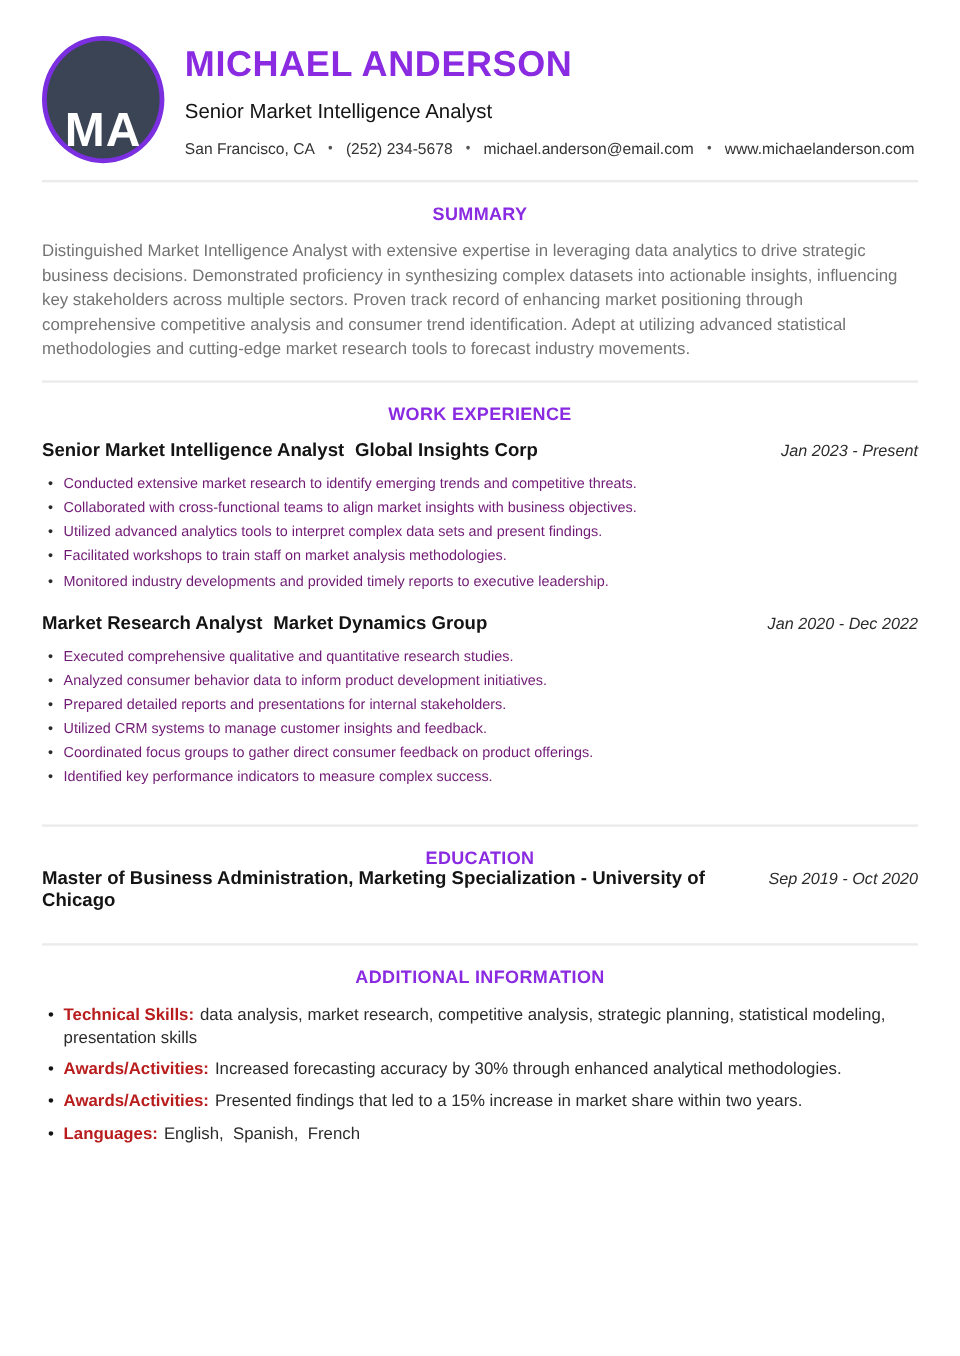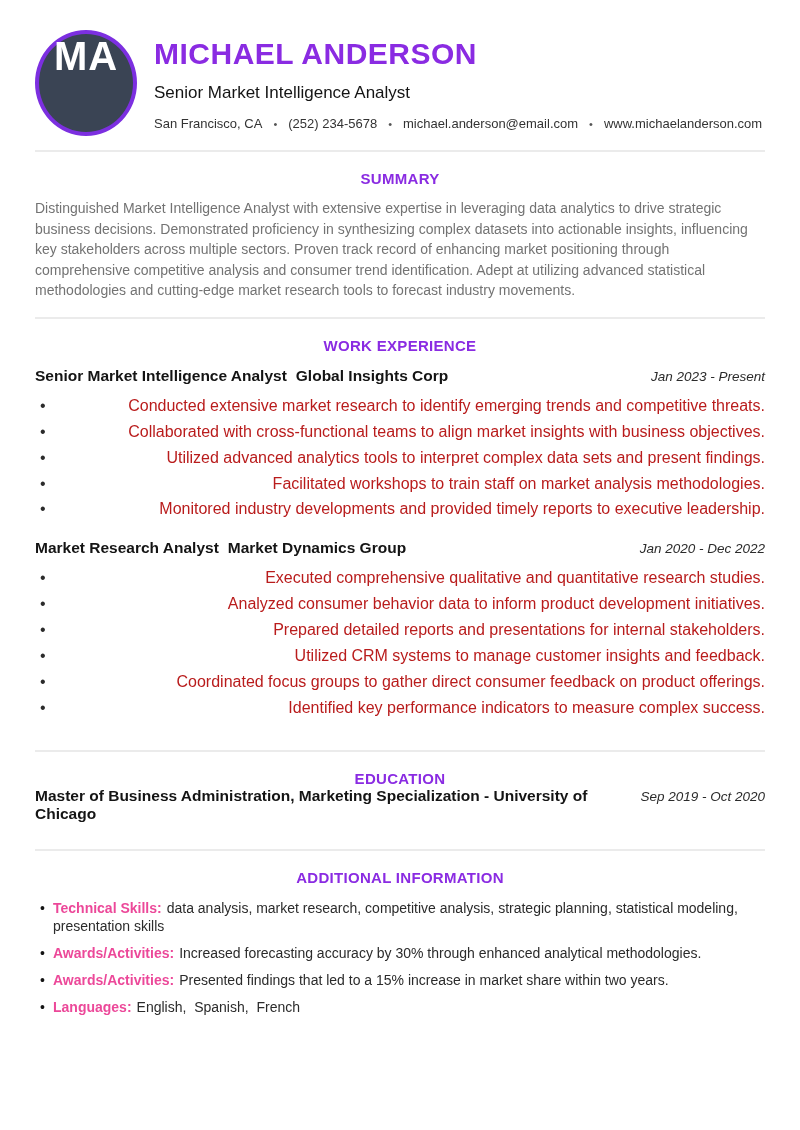--- a/index.html
+++ b/index.html
@@ -13,21 +13,21 @@
   }
   .page { padding: 30px 35px 0 35px; }
 
   
   .header { display: flex; align-items: center; }
   .avatar {
     width: 94px; height: 98px;
     border-radius: 50%;
     background: #3a4454;
     border: 4px solid #7c2fe0;
-    display: flex; align-items: flex-start; justify-content: center;
+    display: flex; align-items: flex-end; justify-content: center;
     flex: 0 0 auto;
   }
   .avatar-initials {
     color: #ffffff; font-size: 40px; font-weight: 600; letter-spacing: 1px;
   }
   .header-text { margin-left: 17px; padding-top: 2px; }
   .name {
     color: #8a2be2; font-size: 30px; font-weight: 700;
     letter-spacing: 0.5px; margin: 0; line-height: 1.1;
   }
@@ -51,36 +51,35 @@
   .job { margin-top: 13px; }
   .job.second { margin-top: 18px; }
   .entry-row { display: flex; justify-content: space-between; align-items: baseline; }
   .entry-title { font-size: 15.5px; font-weight: 700; color: #141414; }
   .company { margin-left: 9px; }
   .entry-dates { font-style: italic; font-size: 13.5px; color: #2b2b2b; white-space: nowrap; margin-left: 12px; }
 
   ul.bullets { list-style: none; margin: 10px 0 0 0; padding: 0; }
   ul.bullets li {
     position: relative; padding-left: 18px;
-    font-size: 16px; line-height: 1.43; color: #b91c1c;
+    font-size: 12px; line-height: 1.43; color: #701a75;
     margin-bottom: 3px;
-    text-align: right;
   }
   ul.bullets li::before { content: "\2022"; position: absolute; left: 5px; color: #2b2b2b; }
 
   .education-row { margin-top: 0; }
 
   ul.info { list-style: none; margin: 13px 0 0 0; padding: 0; }
   ul.info li {
     position: relative; padding-left: 18px;
     font-size: 14px; line-height: 1.35; color: #2b2b2b;
     margin-bottom: 8px;
   }
   ul.info li::before { content: "\2022"; position: absolute; left: 5px; color: #141414; }
-  ul.info strong { color: #ec4899; margin-right: 5px; }
+  ul.info strong { color: #b91c1c; margin-right: 5px; }
   ul.info .info-text { white-space: pre-wrap; }
 </style>
 </head>
 <body>
 
 <div class="page">
 
   <div class="header">
     <div class="avatar">
       <span class="avatar-initials">MA</span>

